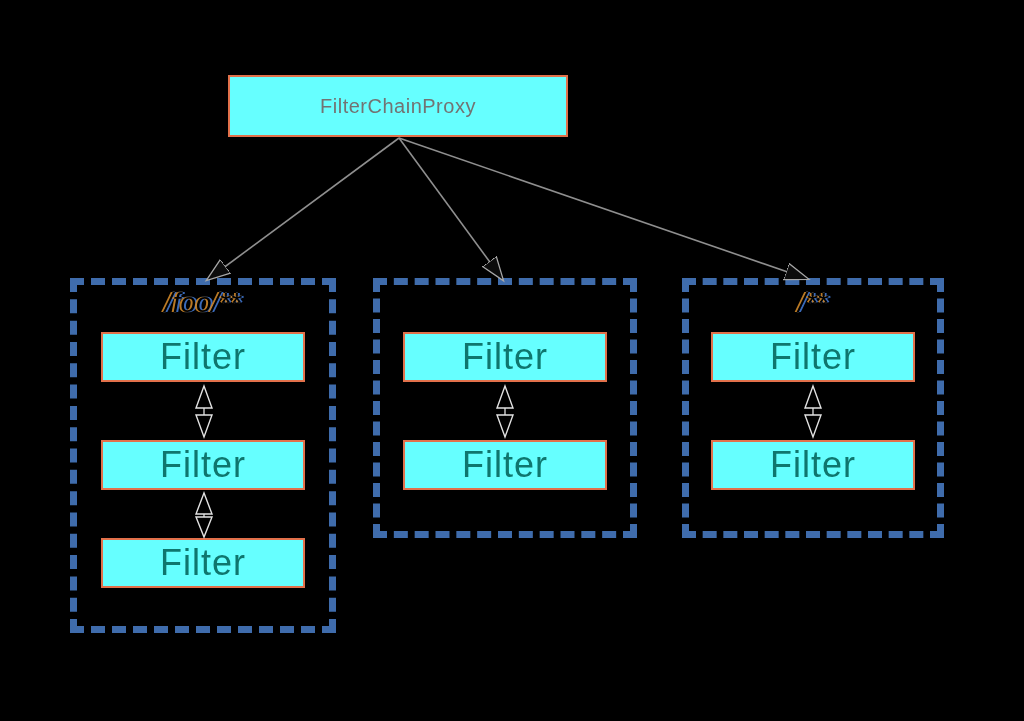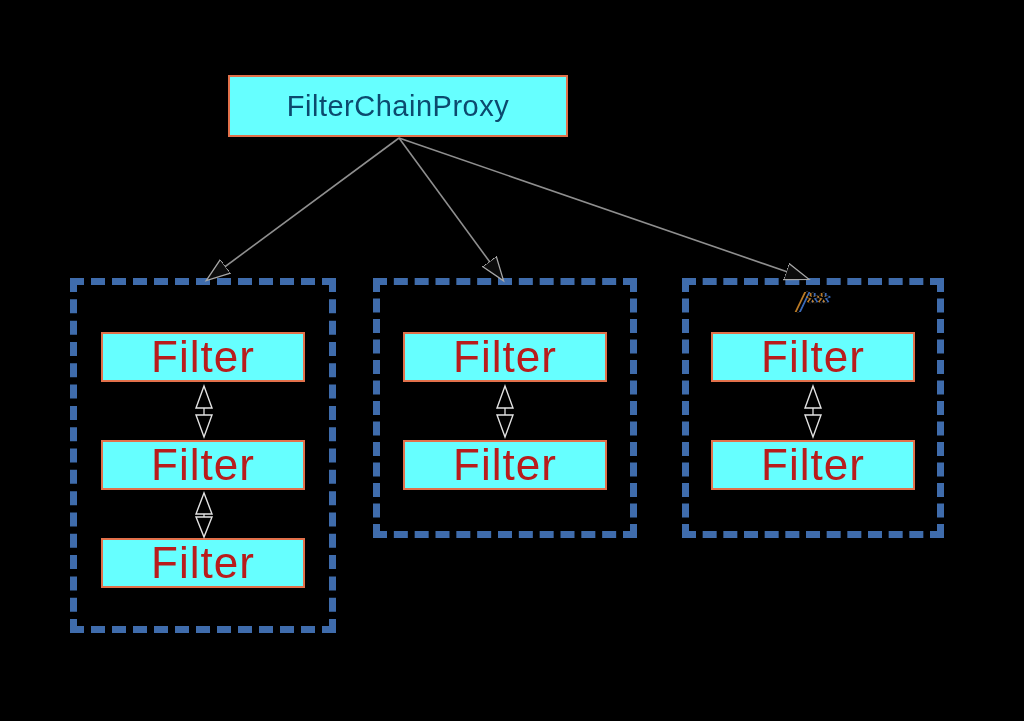--- a/index.html
+++ b/index.html
@@ -30,22 +30,22 @@
     width: 336px;
     height: 58px;
     background: #66ffff;
     border: 2px solid #e2714b;
     display: flex;
     align-items: center;
     justify-content: center;
     z-index: 2;
   }
   .proxy-box span {
-    font-size: 29px;
-    color: #0c4a6e;
+    font-size: 20px;
+    color: #737373;
     letter-spacing: 0.5px;
   }
   .chain {
     position: absolute;
     border: 7px dashed #3f6cac;
     z-index: 1;
   }
   .chain-0 { left: 70px;  top: 278px; width: 252px; height: 341px; }
   .chain-1 { left: 373px; top: 278px; width: 250px; height: 246px; }
   .chain-2 { left: 682px; top: 278px; width: 248px; height: 246px; }
@@ -72,22 +72,22 @@
     background: #66ffff;
     border: 2px solid #e2714b;
     display: flex;
     align-items: center;
     justify-content: center;
   }
   .filter-box.pos-0 { top: 47px; }
   .filter-box.pos-1 { top: 155px; }
   .filter-box.pos-2 { top: 253px; }
   .filter-box span {
-    font-size: 44px;
-    color: #b91c1c;
+    font-size: 36px;
+    color: #0f766e;
     letter-spacing: 1px;
   }
 </style>
 </head>
 <body>
 
 <div class="canvas">
 
   <svg class="overlay" viewBox="0 0 1024 721">
     <defs>
@@ -125,20 +125,21 @@
       <polygon points="813,386 805,408 821,408"></polygon>
       <polygon points="805,415 821,415 813,437"></polygon>
     </g>
   </svg>
 
   <div class="proxy-box">
     <span>FilterChainProxy</span>
   </div>
 
   <div class="chain chain-0">
+    <div class="chain-label">/foo/**</div>
     <div class="filter-box pos-0">
       <span>Filter</span>
     </div>
     <div class="filter-box pos-1">
       <span>Filter</span>
     </div>
     <div class="filter-box pos-2">
       <span>Filter</span>
     </div>
   </div>

